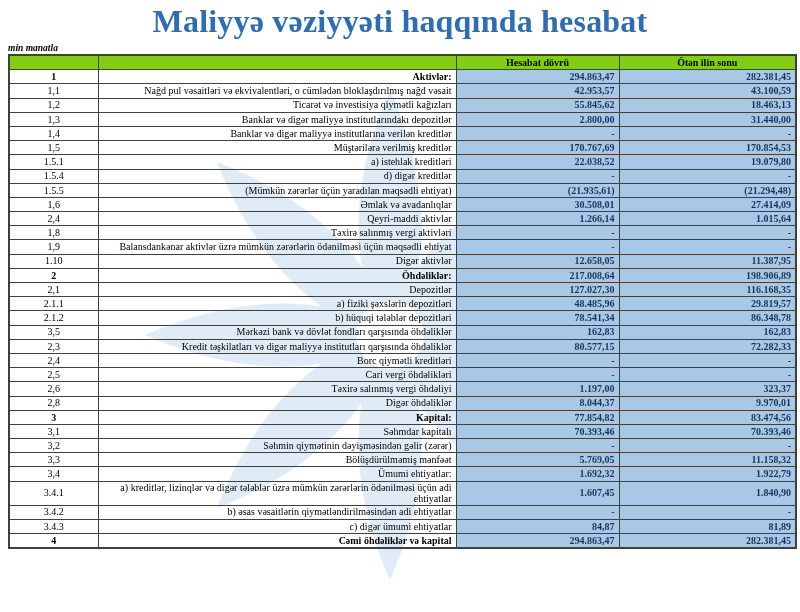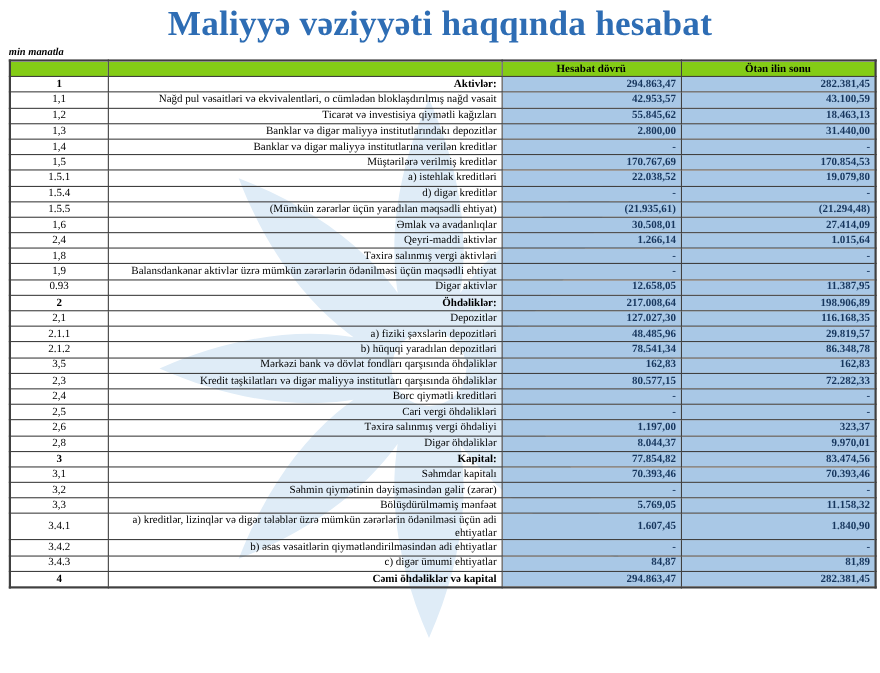--- a/index.html
+++ b/index.html
@@ -183,21 +183,21 @@
     <td class="cell-val">-</td>
     <td class="cell-val">-</td>
   </tr>
       <tr>
     <td class="cell-num">1,9</td>
     <td class="cell-label">Balansdankənar aktivlər üzrə mümkün zərərlərin ödənilməsi üçün məqsədli ehtiyat</td>
     <td class="cell-val">-</td>
     <td class="cell-val">-</td>
   </tr>
       <tr>
-    <td class="cell-num">0.93</td>
+    <td class="cell-num">1.10</td>
     <td class="cell-label">Digər aktivlər</td>
     <td class="cell-val">12.658,05</td>
     <td class="cell-val">11.387,95</td>
   </tr>
       <tr class="bold">
     <td class="cell-num">2</td>
     <td class="cell-label">Öhdəliklər:</td>
     <td class="cell-val">217.008,64</td>
     <td class="cell-val">198.906,89</td>
   </tr>
@@ -208,21 +208,21 @@
     <td class="cell-val">116.168,35</td>
   </tr>
       <tr>
     <td class="cell-num">2.1.1</td>
     <td class="cell-label">a) fiziki şəxslərin depozitləri</td>
     <td class="cell-val">48.485,96</td>
     <td class="cell-val">29.819,57</td>
   </tr>
       <tr>
     <td class="cell-num">2.1.2</td>
-    <td class="cell-label">b) hüquqi yaradılan depozitləri</td>
+    <td class="cell-label">b) hüquqi tələblər depozitləri</td>
     <td class="cell-val">78.541,34</td>
     <td class="cell-val">86.348,78</td>
   </tr>
       <tr>
     <td class="cell-num">3,5</td>
     <td class="cell-label">Mərkəzi bank və dövlət fondları qarşısında öhdəliklər</td>
     <td class="cell-val">162,83</td>
     <td class="cell-val">162,83</td>
   </tr>
       <tr>
@@ -273,20 +273,26 @@
     <td class="cell-val">-</td>
     <td class="cell-val">-</td>
   </tr>
       <tr>
     <td class="cell-num">3,3</td>
     <td class="cell-label">Bölüşdürülməmiş mənfəət</td>
     <td class="cell-val">5.769,05</td>
     <td class="cell-val">11.158,32</td>
   </tr>
       <tr>
+    <td class="cell-num">3,4</td>
+    <td class="cell-label">Ümumi ehtiyatlar:</td>
+    <td class="cell-val">1.692,32</td>
+    <td class="cell-val">1.922,79</td>
+  </tr>
+      <tr>
     <td class="cell-num">3.4.1</td>
     <td class="cell-label">a) kreditlər, lizinqlər və digər tələblər üzrə mümkün zərərlərin ödənilməsi üçün adi ehtiyatlar</td>
     <td class="cell-val">1.607,45</td>
     <td class="cell-val">1.840,90</td>
   </tr>
       <tr>
     <td class="cell-num">3.4.2</td>
     <td class="cell-label">b) əsas vəsaitlərin qiymətləndirilməsindən adi ehtiyatlar</td>
     <td class="cell-val">-</td>
     <td class="cell-val">-</td>

